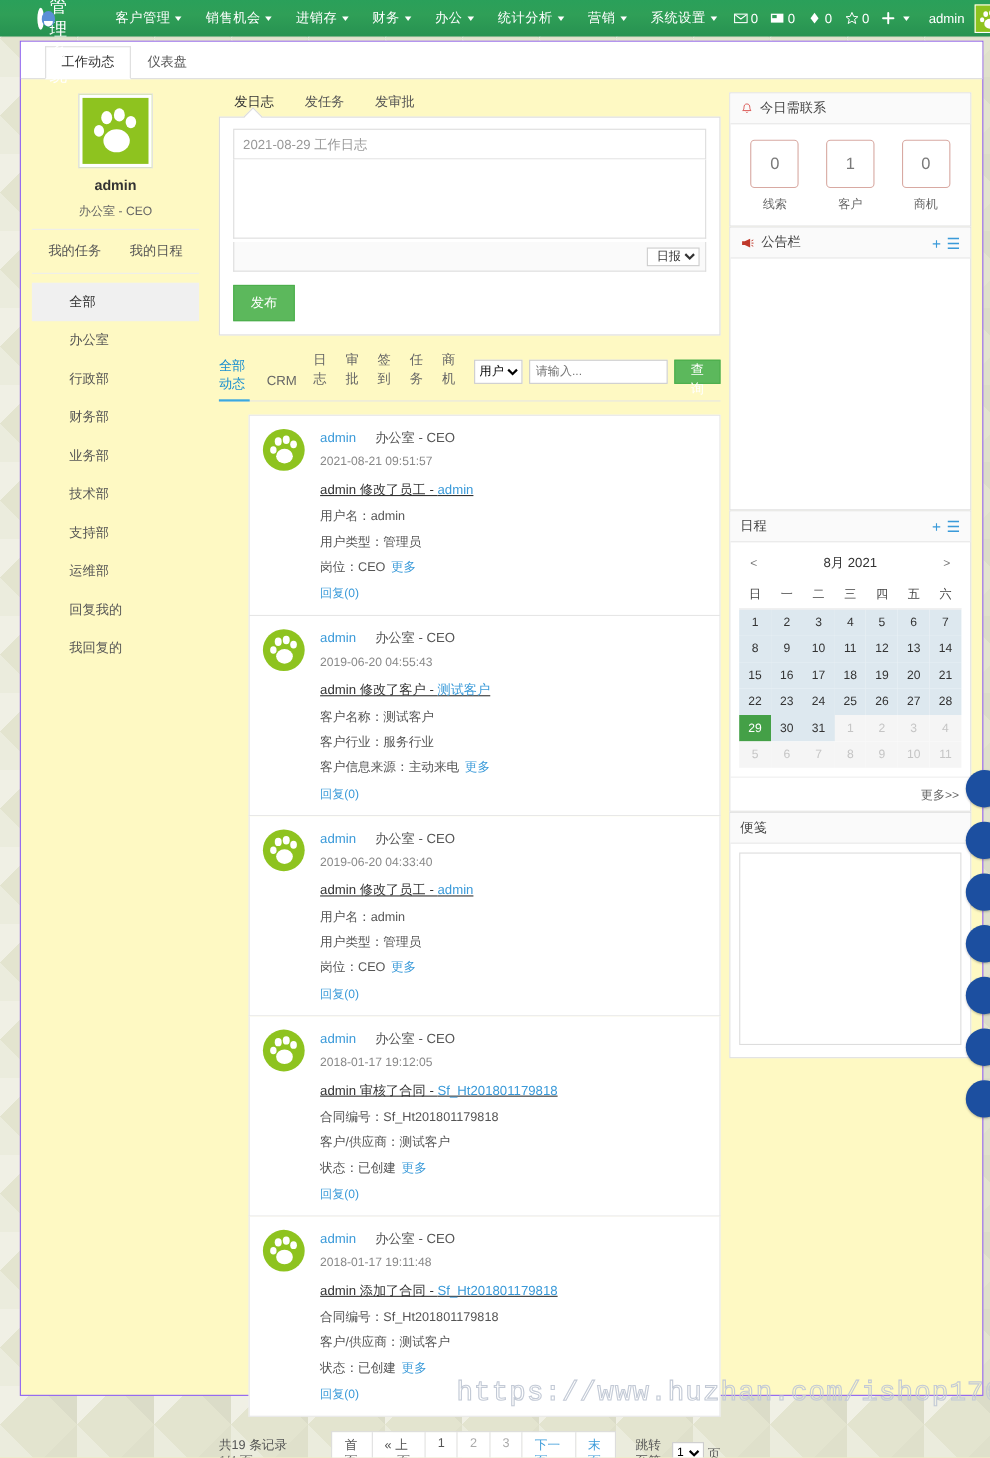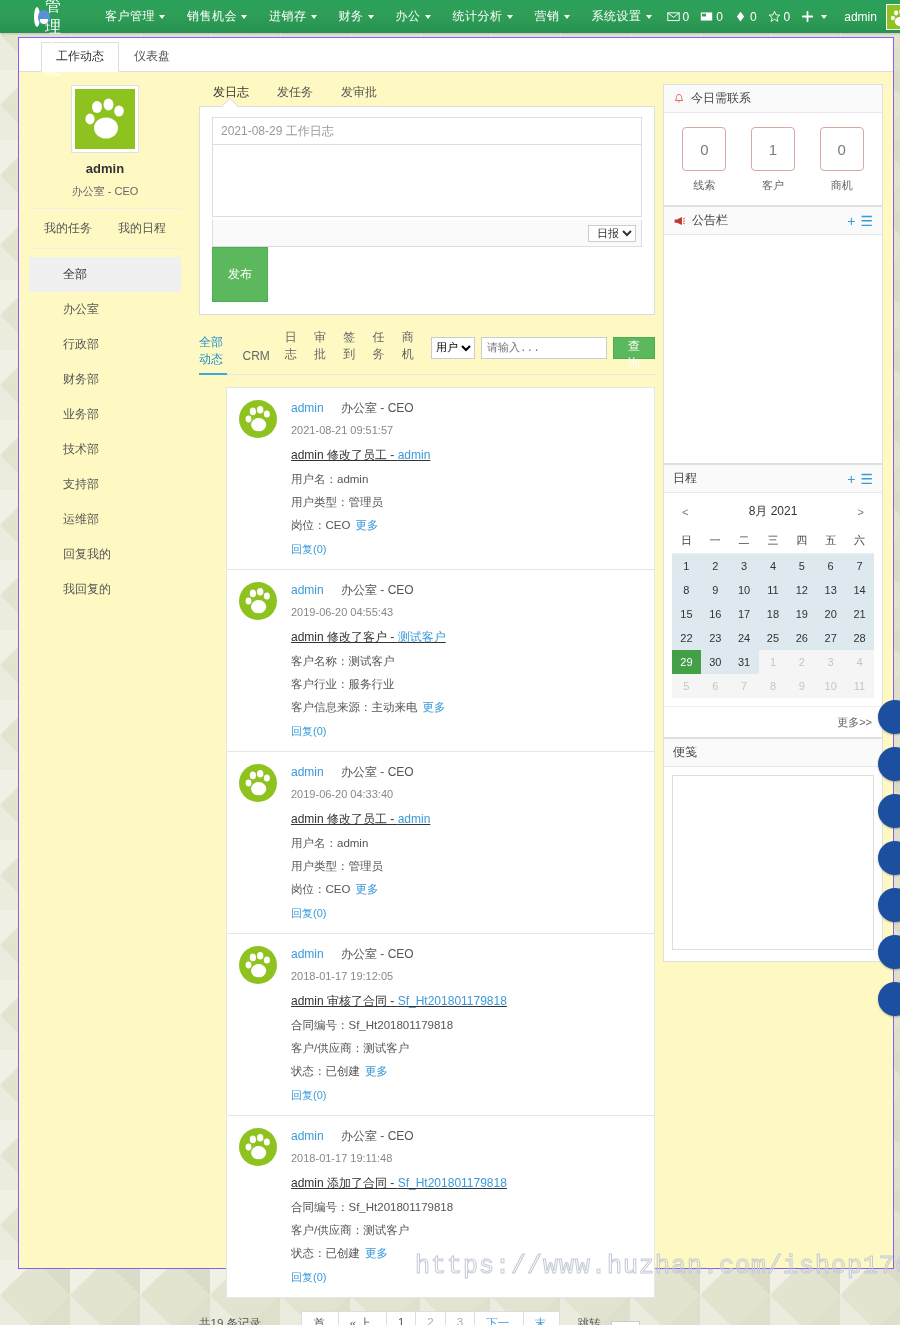--- a/index.html
+++ b/index.html
@@ -159,33 +159,33 @@
   .pub-bar {
     border: 1px solid #ddd; border-top: none; background: #fafafa;
     height: 27px; display:flex; justify-content: flex-end; align-items: center;
     padding-right: 5px;
   }
   .pub-select {
     font-size: 11px; height: 17px; border: 1px solid #ccc; background:#fff;
     font-family: inherit; color:#333; padding-left:4px;
   }
   .pub-submit {
-    background: #5cb85c; border: 1px solid #4cae4c;
-    color: #fff; font-size: 12px; padding: 18px 15px; cursor: pointer;
+    margin-top: 12px; background: #5cb85c; border: 1px solid #4cae4c;
+    color: #fff; font-size: 12px; padding: 7px 15px; cursor: pointer;
     font-family: Liberation Serif, serif;
   }
 
   
   .filterrow {
     display: flex; align-items: center; margin-top: 14px;
     border-bottom: 1px solid #e5e5e5; padding-bottom: 6px;
   }
   .ftab { font-size: 12px; color: #666; margin-right: 15px; cursor:pointer; padding-bottom: 5px; }
   .ftab.active { color: #1a8fd0; border-bottom: 2px solid #3ba9e0; margin-bottom:-7px; padding-bottom:5px;}
-  .fright { margin-left: auto; display: flex; align-items: center; gap: 6px; padding-bottom: 2px; font-family: Liberation Mono, monospace;}
+  .fright { margin-left: auto; display: flex; align-items: center; gap: 6px; padding-bottom: 2px;}
   .fselect { height: 22px; font-size: 11px; border: 1px solid #ccc; background:#fff;
              font-family: inherit; width: 52px; }
   .finput {
     height: 22px; width: 126px; border: 1px solid #ccc; font-size: 11px;
     padding: 0 5px; font-family: inherit; outline:none;
   }
   .fbtn {
     height: 22px; background: #5cb85c; border: 1px solid #4cae4c; color: #fff;
     font-size: 12px; padding: 0 10px; cursor: pointer; font-family: inherit;
   }

